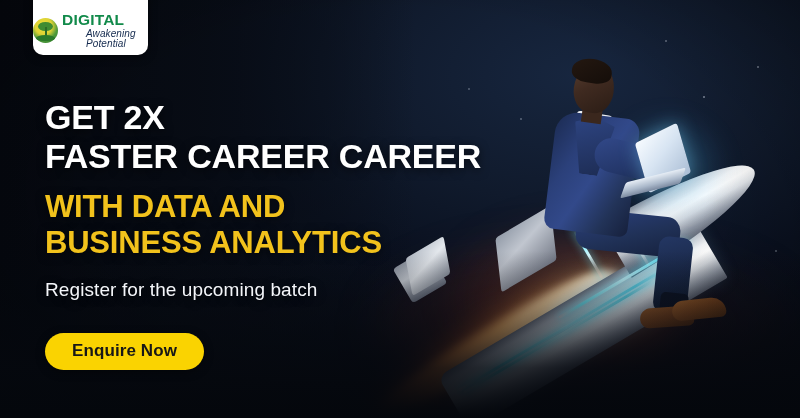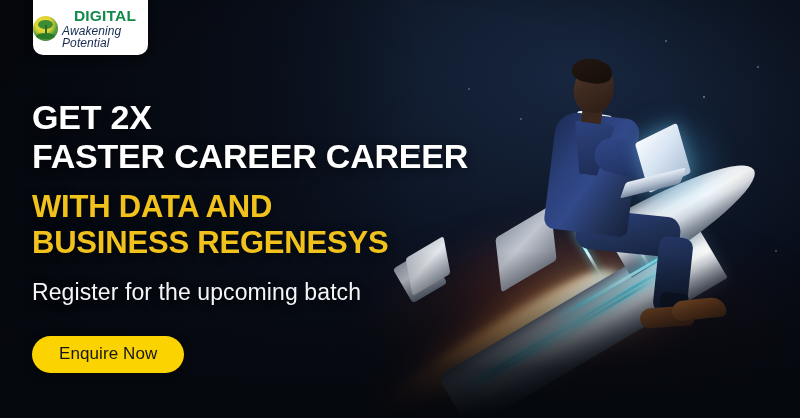--- a/index.html
+++ b/index.html
@@ -480,43 +480,43 @@
     border-radius: 50% 50% 40% 40%;
     background: #2b7a2a;
   }
   .logo-text { line-height: 1; }
   .logo-line1 {
     font-size: 15.5px;
     font-weight: 800;
     color: #118a4a;
     letter-spacing: 0.2px;
     font-family: "Liberation Sans", sans-serif;
-    text-align: center;
   }
   .logo-line2 {
     font-size: 15.5px;
     font-weight: 800;
     color: #142a4e;
     letter-spacing: 0.1px;
     margin-top: 1px;
     font-family: "Liberation Sans", sans-serif;
   }
   .logo-tagline {
-    font-size: 12px;
+    font-size: 10px;
     color: #142a4e;
     margin-top: 2px;
     font-style: italic;
     letter-spacing: 0.1px;
     font-family: "Liberation Sans", sans-serif;
+    margin-left: 24px;
   }
 
   
   .copy {
     position: absolute;
-    left: 32px;
+    left: 45px;
     top: 98px;
     width: 470px;
     z-index: 5;
   }
   .headline {
     font-size: 34px;
     font-weight: 800;
     color: #ffffff;
     line-height: 1.14;
     letter-spacing: -0.2px;
@@ -526,34 +526,34 @@
   .headline-accent {
     font-size: 31px;
     font-weight: 800;
     color: #f2c21c;
     line-height: 1.18;
     letter-spacing: -0.2px;
     margin: 13px 0 8px 0;
     text-shadow: 0 2px 10px rgba(0,0,0,0.6);
   }
   .subhead {
-    font-size: 23px;
+    font-size: 19px;
     font-weight: 400;
     color: #f4f6fa;
-    margin: 17px 0 8px 0;
+    margin: 17px 0 16px 0;
     letter-spacing: 0.1px;
     text-shadow: 0 2px 8px rgba(0,0,0,0.7);
   }
   .cta {
     display: inline-block;
-    margin-top: 22px;
+    margin-top: 16px;
     background: #fad301;
     color: #171717;
     font-size: 17px;
-    font-weight: 400;
+    font-weight: 700;
     padding: 8px 27px 9px 27px;
     border: none;
     border-radius: 22px;
     cursor: pointer;
     letter-spacing: 0.1px;
     font-family: "Liberation Sans", sans-serif;
     box-shadow: 0 2px 10px rgba(0,0,0,0.4);
   }
 </style>
 </head>
@@ -636,19 +636,19 @@
     </div>
   </div>
 
   <div class="copy">
     <h1 class="headline">
       <span>GET 2X</span><br>
       <span>FASTER CAREER CAREER</span>
     </h1>
     <h2 class="headline-accent">
       <span>WITH DATA AND</span><br>
-      <span>BUSINESS REGENESYS</span>
+      <span>BUSINESS ANALYTICS</span>
     </h2>
     <p class="subhead">Register for the upcoming batch</p>
     <button class="cta">Enquire Now</button>
   </div>
 
 </div>
 
 </body></html>

